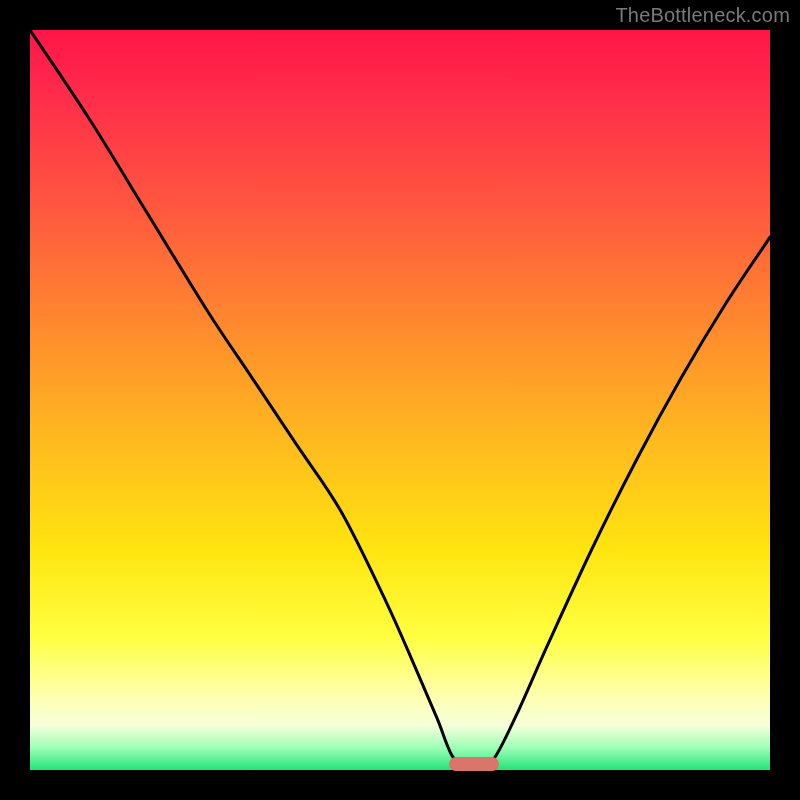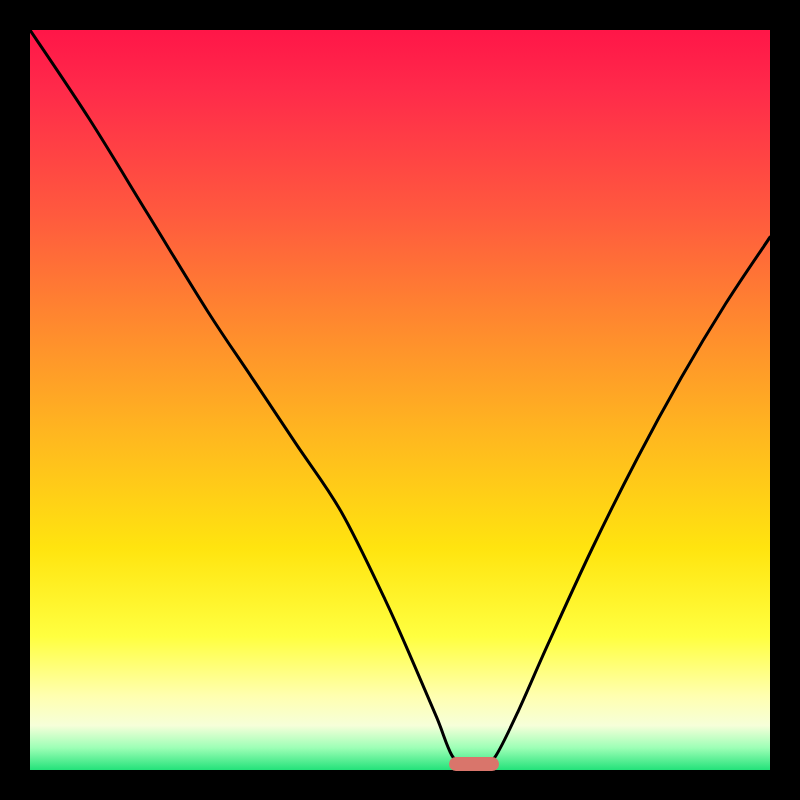--- a/index.html
+++ b/index.html
@@ -61,20 +61,21 @@
     background: #d9756b;
     border-radius: 8px;
     transform: translate(-50%, -50%);
   }
 </style>
 </head>
 <body>
 
 <div class="frame">
 
+  <div class="watermark">TheBottleneck.com</div>
 
   <div class="plot-area">
 
     <svg class="curve" viewBox="0 0 740 740" preserveAspectRatio="none">
       <path id="curve-path" fill="none" stroke="#000" stroke-width="3" stroke-linecap="round" stroke-linejoin="round" d="M 0 0 C 9.866666666666667 14.799999999999992, 39.46666666666667 57.966666666666626, 59.2 88.79999999999995 C 78.93333333333334 119.63333333333328, 98.66666666666667 152.93333333333334, 118.4 185 C 138.13333333333333 217.06666666666666, 160.33333333333331 254.06666666666666, 177.6 281.2 C 194.86666666666667 308.3333333333333, 207.2 325.59999999999997, 222 347.79999999999995 C 236.8 369.99999999999994, 251.59999999999997 392.2, 266.4 414.4 C 281.2 436.59999999999997, 296 455.1, 310.8 481 C 325.6 506.9, 342.8666666666667 543.9, 355.2 569.8 C 367.5333333333333 595.6999999999999, 376.1666666666667 616.6666666666666, 384.8 636.4 C 393.43333333333334 656.1333333333333, 400.83333333333337 673.4000000000001, 407.00000000000006 688.2 C 413.16666666666674 703, 416.8666666666666 716.5666666666667, 421.79999999999995 725.2 C 426.7333333333333 733.8333333333334, 431.66666666666663 737.5333333333333, 436.59999999999997 740 C 441.5333333333333 742.4666666666667, 446.46666666666664 742.4666666666667, 451.4 740 C 456.3333333333333 737.5333333333333, 460.0333333333333 735.0666666666667, 466.2 725.2 C 472.3666666666667 715.3333333333334, 479.7666666666667 699.3, 488.40000000000003 680.8 C 497.03333333333336 662.3, 505.6666666666667 641.3333333333334, 518 614.2 C 530.3333333333334 587.0666666666667, 547.6 548.8333333333334, 562.4 518 C 577.1999999999999 487.16666666666663, 592 457.56666666666666, 606.8 429.2 C 621.5999999999999 400.8333333333333, 636.4000000000001 373.69999999999993, 651.2 347.79999999999995 C 666 321.9, 680.8 297.23333333333335, 695.5999999999999 273.8 C 710.3999999999999 250.3666666666667, 732.6 218.30000000000004, 740 207.20000000000005"></path>
     </svg>
 
     <div class="marker" id="min-marker" style="left: 444px; top: 734px;"></div>
   </div>
 </div>

